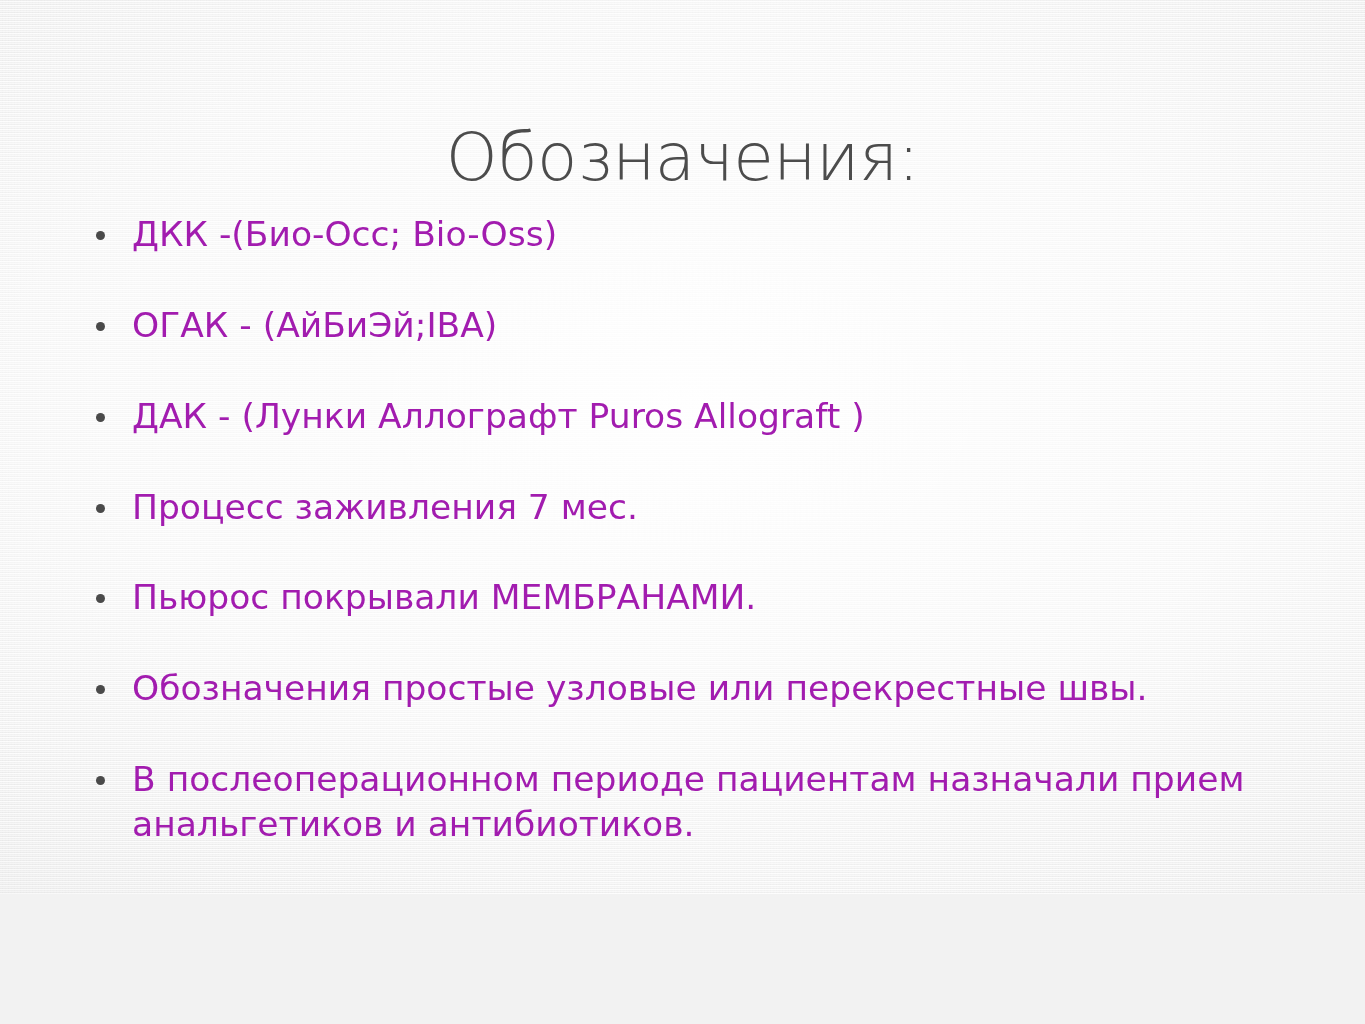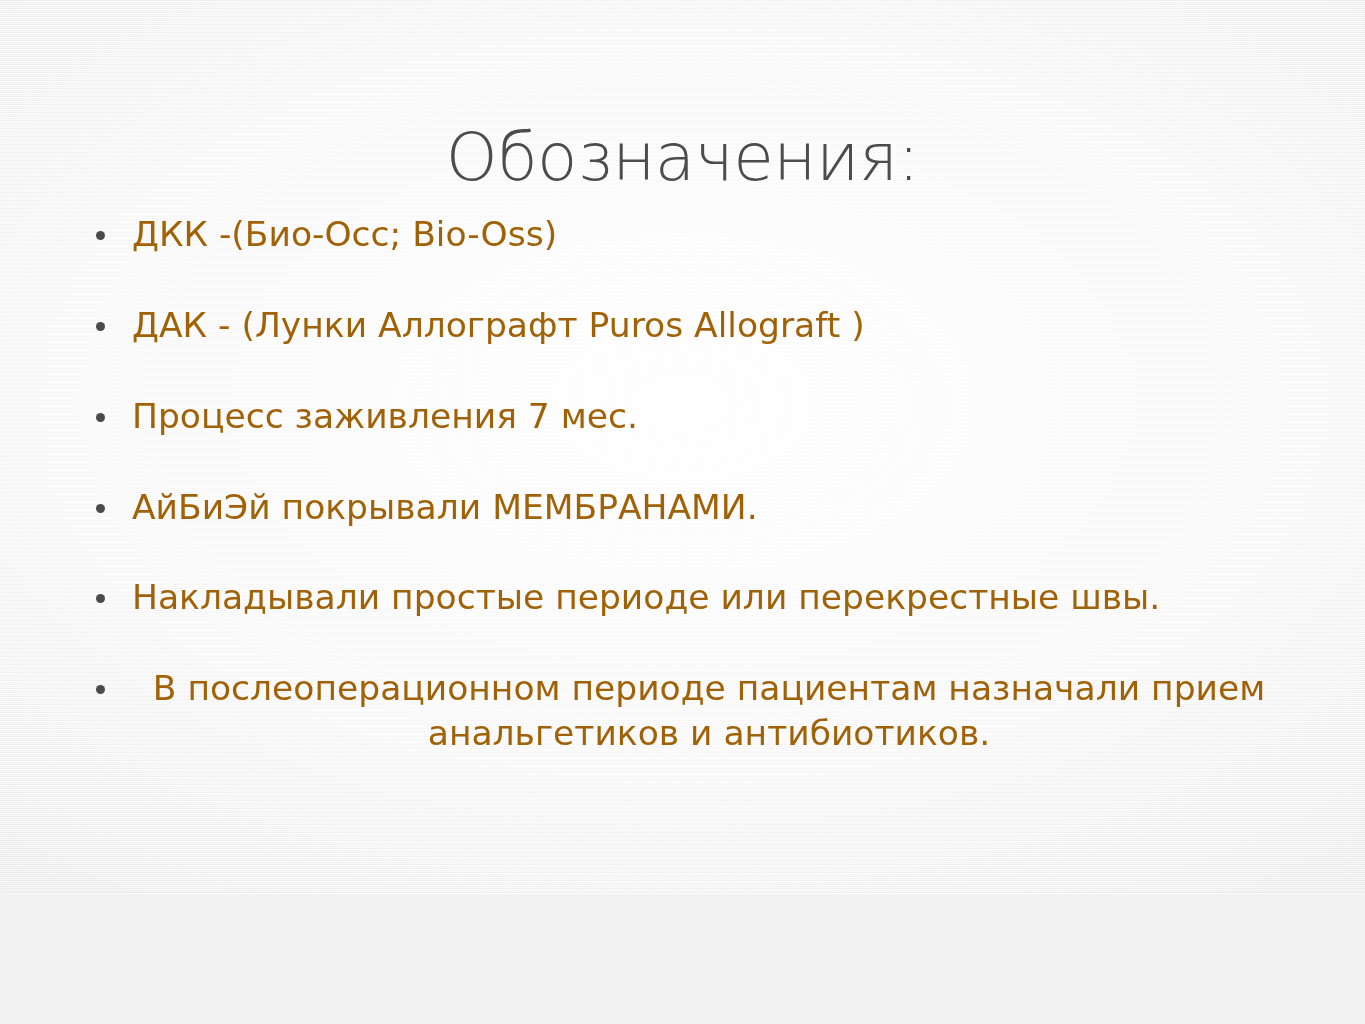--- a/index.html
+++ b/index.html
@@ -98,27 +98,26 @@
     list-style: none;
   }
 
   .bullet-item {
     position: relative;
     display: block;
     padding-left: 46px;
     margin: 0 0 46px 0;
     font-size: 34.5px;
     line-height: 1.30;
-    color: #a16207;
+    color: #a21caf;
     font-weight: 400;
     font-family: "DejaVu Sans", "Liberation Sans", sans-serif;
   }
   .bullet-item:last-child {
     margin-bottom: 0;
-    text-align: center;
   }
 
   .bullet-marker {
     position: absolute;
     left: 10px;
     top: 19px;
     width: 9px;
     height: 9px;
     border-radius: 50%;
     background: #4a4a4a;
@@ -136,39 +135,43 @@
 
     <h1 class="slide-title">Обозначения:</h1>
 
     <ul class="bullet-list">
 
       <li class="bullet-item">
         <span class="bullet-marker"></span>
         <span class="bullet-text">ДКК -(Био-Осс; Bio-Oss)</span>
       </li>
 
+      <li class="bullet-item">
+        <span class="bullet-marker"></span>
+        <span class="bullet-text">ОГАК - (АйБиЭй;IBA)</span>
+      </li>
 
       <li class="bullet-item">
         <span class="bullet-marker"></span>
         <span class="bullet-text">ДАК - (Лунки Аллографт Puros Allograft )</span>
       </li>
 
       <li class="bullet-item">
         <span class="bullet-marker"></span>
         <span class="bullet-text">Процесс заживления 7 мес.</span>
       </li>
 
       <li class="bullet-item">
         <span class="bullet-marker"></span>
-        <span class="bullet-text">АйБиЭй покрывали МЕМБРАНАМИ.</span>
+        <span class="bullet-text">Пьюрос покрывали МЕМБРАНАМИ.</span>
       </li>
 
       <li class="bullet-item">
         <span class="bullet-marker"></span>
-        <span class="bullet-text">Накладывали простые периоде или перекрестные швы.</span>
+        <span class="bullet-text">Обозначения простые узловые или перекрестные швы.</span>
       </li>
 
       <li class="bullet-item">
         <span class="bullet-marker"></span>
         <span class="bullet-text">В послеоперационном периоде пациентам назначали прием анальгетиков и антибиотиков.</span>
       </li>
 
     </ul>
   </div>
 </div>

